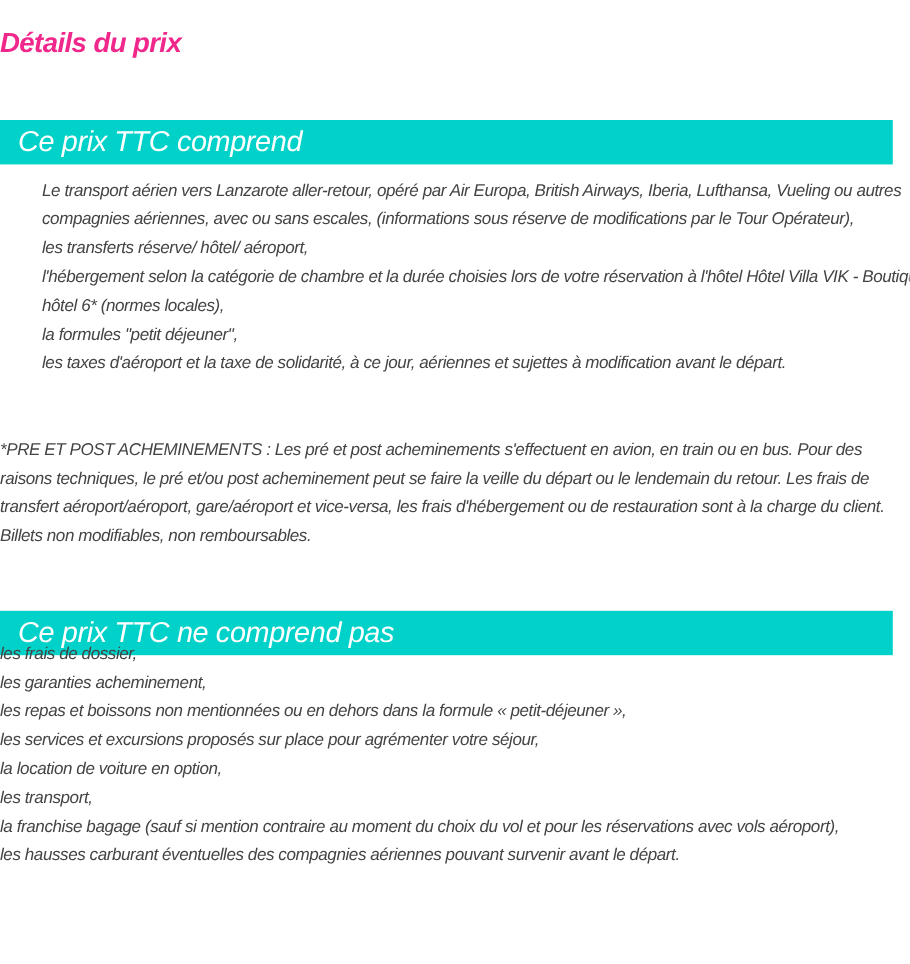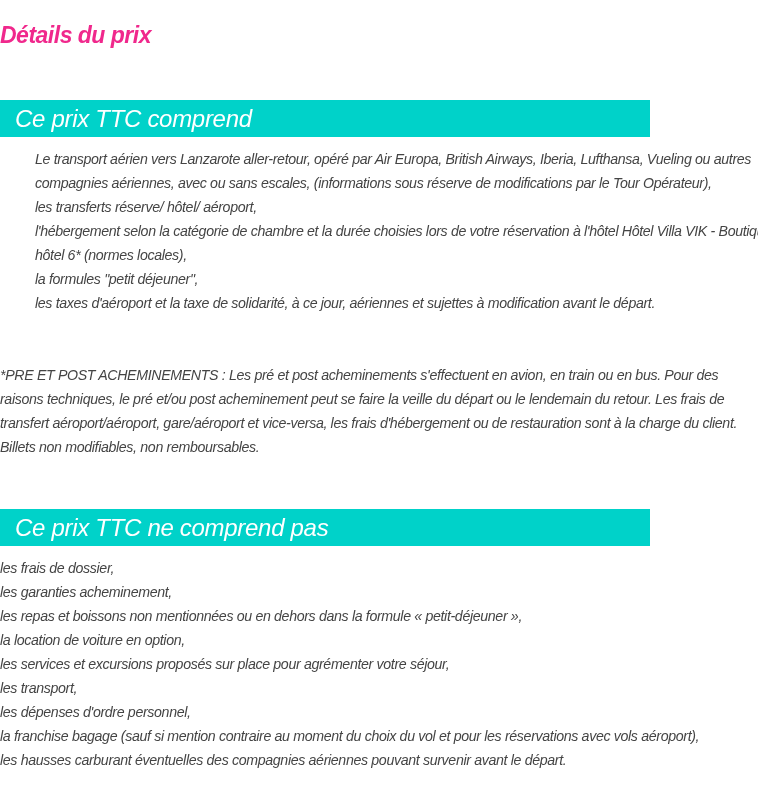--- a/index.html
+++ b/index.html
@@ -23,21 +23,21 @@
       font-weight: bold;
       font-style: italic;
       color: #f0288c;
       letter-spacing: -0.5px;
       line-height: 30px;
       text-align: center;
     }
     .section-header {
       position: absolute;
       left: 0;
-      width: 650px;
+      width: 744px;
       height: 37px;
       background: #00d2c9;
       box-sizing: border-box;
       padding-left: 15px;
     }
     .section-header h2 {
       margin: 0;
       font-size: 24px;
       font-weight: normal;
       font-style: italic;
@@ -55,21 +55,21 @@
       font-style: italic;
       color: #444444;
       line-height: 24px;
       letter-spacing: -0.35px;
     }
     .body-text p {
       margin: 0;
     }
     #included-list { top: 147px; padding-left: 35px; }
     #included-note { top: 363px; }
-    #excluded-list { top: 556px; }
+    #excluded-list { top: 533px; }
   </style>
 </head>
 <body>
 
 <h1 class="page-title">Détails du prix</h1>
 
 <div class="section-header" id="section-included">
   <h2>Ce prix TTC comprend</h2>
 </div>
 
@@ -86,19 +86,18 @@
 </div>
 
 <div class="section-header" id="section-excluded">
   <h2>Ce prix TTC ne comprend pas</h2>
 </div>
 
 <div class="body-text" id="excluded-list">
   <p>les frais de dossier,</p>
   <p>les garanties acheminement,</p>
   <p>les repas et boissons non mentionnées ou en dehors dans la formule « petit-déjeuner »,</p>
+  <p>les services et excursions proposés sur place pour agrémenter votre séjour,</p>
   <p>la location de voiture en option,</p>
-  <p>les services et excursions proposés sur place pour agrémenter votre séjour,</p>
   <p>les transport,</p>
-  <p>les dépenses d'ordre personnel,</p>
   <p>la franchise bagage (sauf si mention contraire au moment du choix du vol et pour les réservations avec vols aéroport),</p>
   <p>les hausses carburant éventuelles des compagnies aériennes pouvant survenir avant le départ.</p>
 </div>
 
 </body></html>

